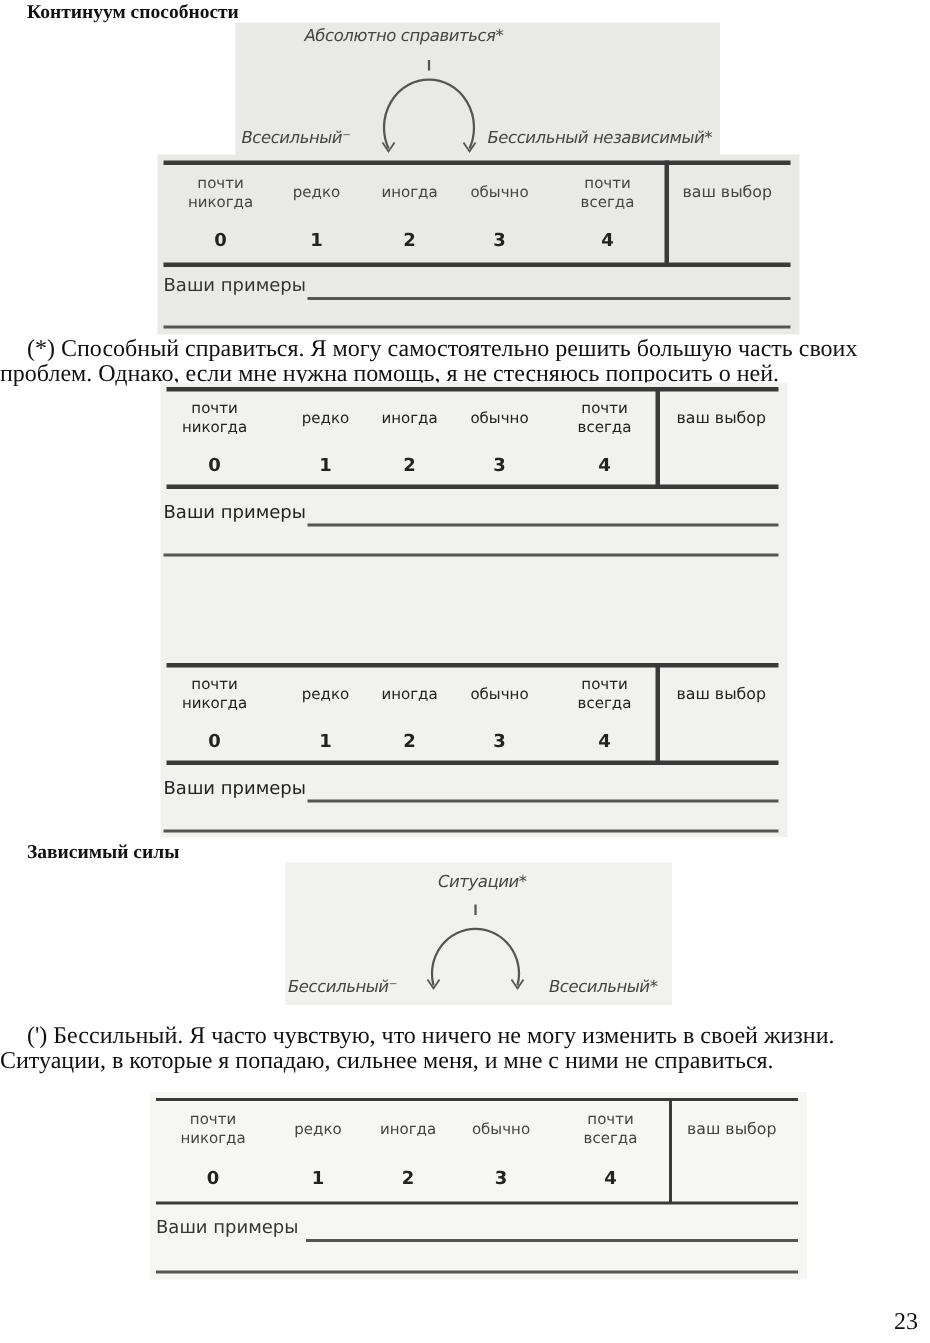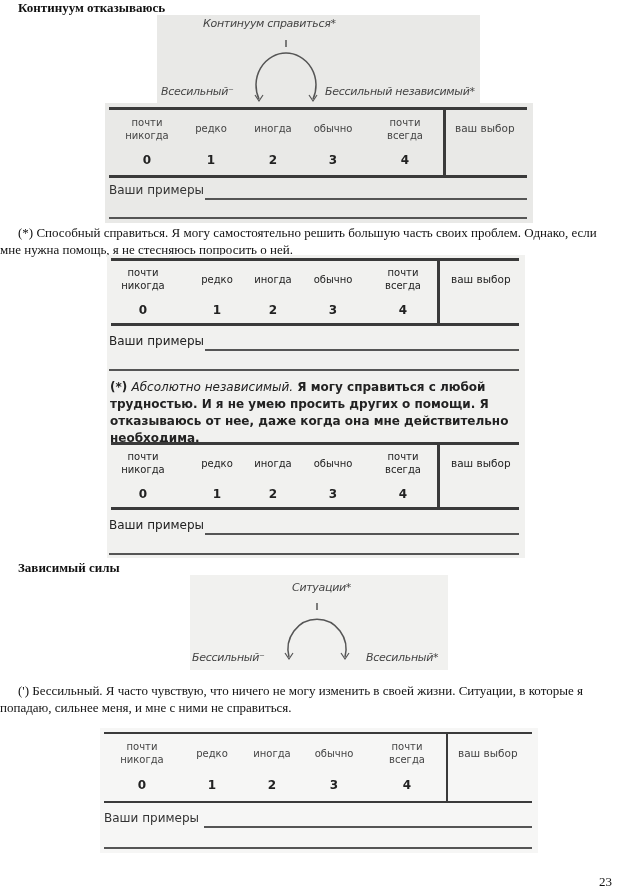--- a/index.html
+++ b/index.html
@@ -1,41 +1,41 @@
 <!DOCTYPE html>
 <html><head>
 <meta charset="utf-8">
 <style>
   html, body { margin:0; padding:0; background:#fff; }
   body { width:620px; height:895px; position:relative; overflow:hidden; font-family:"Liberation Serif", serif; color:#111; }
   .abs { position:absolute; }
   .heading { font-family:"Liberation Serif", serif; font-weight:bold; font-size:13px; }
-  .para { font-family:"Liberation Serif", serif; font-size:13px; line-height:17px; }
+  .para { font-family:"Liberation Serif", serif; font-size:16px; line-height:17px; }
   .scan { background:#e9e9e7; }
   .scan-light { background:#f1f1ef; }
   .arc-label { font-family:"DejaVu Sans", sans-serif; font-style:italic; font-size:11px; color:#444; position:absolute; white-space:nowrap; letter-spacing:-0.3px; }
   .scale { position:absolute; left:0; right:0; }
   .scale .topline { position:absolute; left:0; right:0; height:3px; background:#3a3a3a; }
   .scale .botline { position:absolute; left:0; right:0; height:3px; background:#3a3a3a; }
   .scale .vline { position:absolute; width:3px; background:#3a3a3a; }
   .col { position:absolute; text-align:center; font-family:"DejaVu Sans", sans-serif; font-size:10px; color:#444; line-height:13px; }
   .num { position:absolute; text-align:center; font-family:"DejaVu Sans", sans-serif; font-weight:bold; font-size:12px; color:#222; }
   .choice { position:absolute; font-family:"DejaVu Sans", sans-serif; font-size:10.5px; color:#444; }
   .ex-label { position:absolute; font-family:"DejaVu Sans", sans-serif; font-size:12px; color:#333; }
   .ex-line { position:absolute; height:1.5px; background:#555; }
   .bold-para { font-family:"DejaVu Sans", sans-serif; font-weight:bold; font-size:12px; line-height:17px; color:#222; }
   .bold-para em { font-weight:normal; font-style:italic; }
 </style>
 </head>
 <body>
 
-<div class="abs heading" style="left:18px; top:0px;">Континуум отказываюсь</div>
+<div class="abs heading" style="left:18px; top:0px;">Континуум способности</div>
 
 <div class="abs scan" style="left:157px; top:15px; width:323px; height:90px;">
-  <div class="arc-label" style="left:46px; top:2px;">Континуум справиться*</div>
+  <div class="arc-label" style="left:46px; top:2px;">Абсолютно справиться*</div>
   <svg class="abs" style="left:90px; top:22px;" width="80" height="70" viewBox="0 0 80 70">
     <path d="M12 62 A30 32 0 1 1 66 62" fill="none" stroke="#555" stroke-width="1.5"></path>
     <line x1="39" y1="3" x2="39" y2="10" stroke="#555" stroke-width="1.5"></line>
     <path d="M8 58 L12 64 L16 58" fill="none" stroke="#555" stroke-width="1.2"></path>
     <path d="M62 58 L66 64 L70 58" fill="none" stroke="#555" stroke-width="1.2"></path>
   </svg>
   <div class="arc-label" style="left:4px; top:70px;">Всесильный⁻</div>
   <div class="arc-label" style="left:168px; top:70px;">Бессильный независимый*</div>
 </div>
 
@@ -78,24 +78,20 @@
     <div class="num" style="left:196px; top:48px; width:60px;">3</div>
     <div class="num" style="left:266px; top:48px; width:60px;">4</div>
     <div class="vline" style="left:330px; top:3px; height:68px;"></div>
     <div class="choice" style="left:344px; top:18px; color:#222;">ваш выбор</div>
     <div class="botline" style="top:68px; left:4px; right:6px;"></div>
     <div class="ex-label" style="left:2px; top:79px; color:#222;">Ваши примеры</div>
     <div class="ex-line" style="left:98px; right:6px; top:94px;"></div>
     <div class="ex-line" style="left:2px; right:6px; top:114px;"></div>
   </div>
 
-  <div class="abs bold-para" style="left:3px; top:124px; width:412px;">
-    <span>(*)</span>
-    <em>Абсолютно независимый.</em><span> Я могу справиться с любой трудностью. И я не умею просить других о помощи. Я отказываюсь от нее, даже когда она мне действительно необходима.</span>
-  </div>
 
   <div class="scale" style="top:182px; height:120px;">
     <div class="topline" style="top:5px; left:4px; right:6px;"></div>
     <div class="col" style="left:6px; top:13px; width:60px; color:#222;"><span>почти</span><br><span>никогда</span></div>
     <div class="col" style="left:80px; top:20px; width:60px; color:#222;">редко</div>
     <div class="col" style="left:136px; top:20px; width:60px; color:#222;">иногда</div>
     <div class="col" style="left:196px; top:20px; width:60px; color:#222;">обычно</div>
     <div class="col" style="left:266px; top:13px; width:60px; color:#222;"><span>почти</span><br><span>всегда</span></div>
     <div class="num" style="left:6px; top:50px; width:60px;">0</div>
     <div class="num" style="left:80px; top:50px; width:60px;">1</div>

